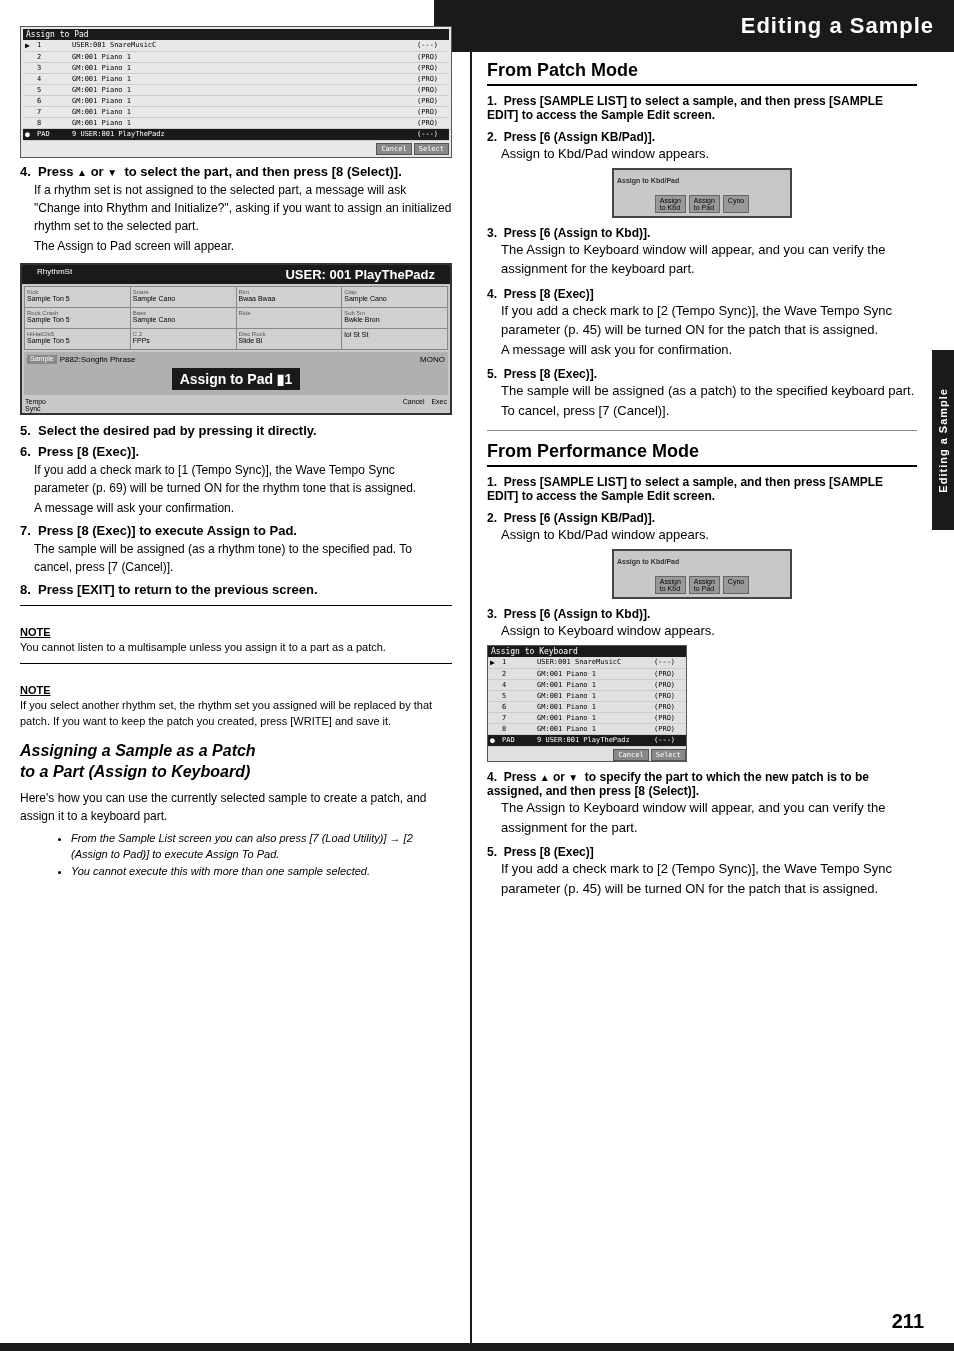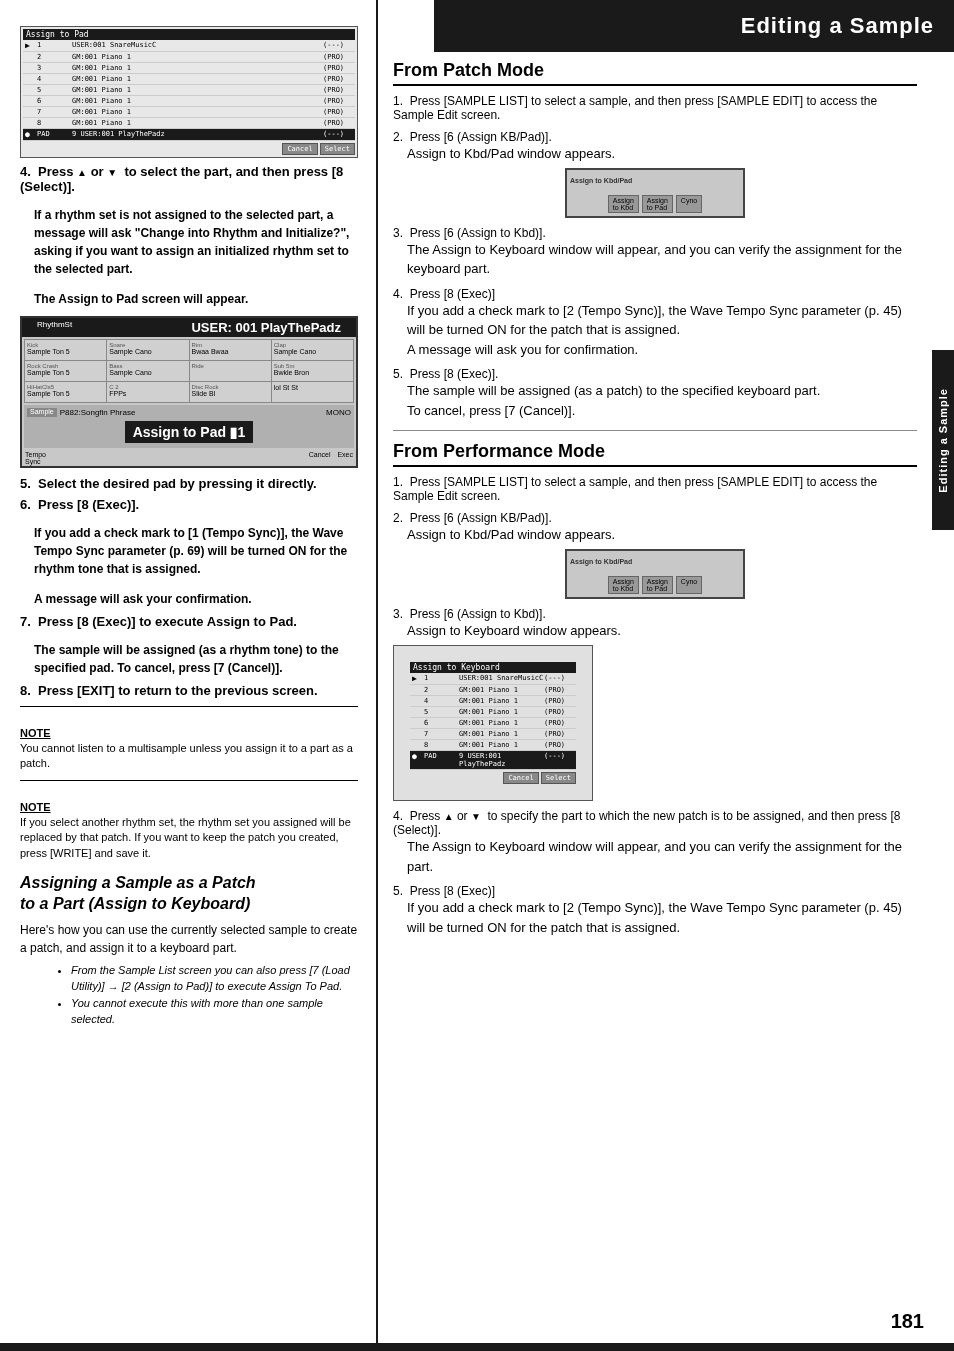--- a/index.html
+++ b/index.html
@@ -79,21 +79,21 @@
       position: absolute;
       top: 0;
       left: 0;
       right: 22px;
       bottom: 8px;
       display: flex;
     }
 
     
     .left-col {
-      width: 376px;
+      width: 470px;
       padding: 20px 18px 20px 20px;
       flex-shrink: 0;
     }
 
     
     .right-col {
       flex: 1;
       padding: 60px 15px 20px 15px;
       border-left: 2px solid #1a1a1a;
     }
@@ -207,21 +207,21 @@
       padding: 1px 3px;
     }
 
     
     .atk-screen {
       border: 1px solid #555;
       background: #e0e0e0;
       margin: 5px 0;
       font-size: 7px;
       font-family: monospace;
-      padding: 16px;
+      padding: 0;
       width: 200px;
     }
 
     
     .section-heading {
       font-size: 18px;
       font-weight: bold;
       border-bottom: 2px solid #000;
       margin-bottom: 8px;
       padding-bottom: 3px;
@@ -229,24 +229,23 @@
 
     
     .step {
       margin-bottom: 6px;
     }
     .step-num {
       font-weight: bold;
     }
     .step-body {
       margin-left: 14px;
-      margin-top: 12px;
+      margin-top: 2px;
       font-size: 12px;
       line-height: 1.5;
-      font-weight: bold;
     }
 
     
     .note-box {
       border-top: 1px solid #000;
       margin: 8px 0;
       padding-top: 20px;
     }
     .note-title {
       font-weight: bold;
@@ -281,21 +280,21 @@
       font-size: 12px;
       line-height: 1.5;
       margin-bottom: 5px;
     }
 
     
     .rstep {
       margin-bottom: 8px;
     }
     .rstep-label {
-      font-weight: normal;
+      font-weight: bold;
       font-size: 12px;
     }
     .rstep-body {
       margin-left: 14px;
       font-size: 13px;
       line-height: 1.5;
     }
 
     .divider-line {
       border: none;
@@ -341,21 +340,21 @@
 <div class="header-bar">
   <span class="header-title">Editing a Sample</span>
 </div>
 
 <div class="sidebar-tab">
   <span class="sidebar-tab-text">Editing a Sample</span>
 </div>
 
 <div class="bottom-bar"></div>
 
-<div class="page-number">181</div>
+<div class="page-number">211</div>
 
 <div class="main-content">
 
   <div class="left-col">
 
     <div class="screen-box">
       <div class="screen-header">
         <span>Assign to Pad</span>
       </div>
       <div class="screen-row">

